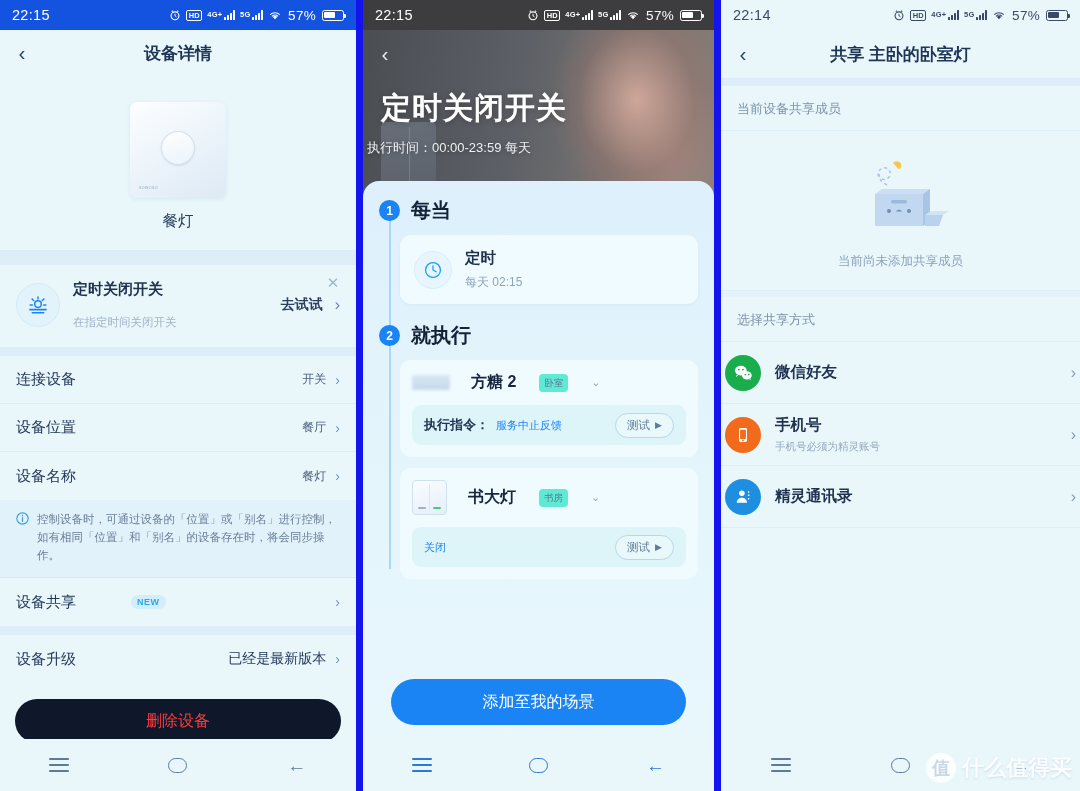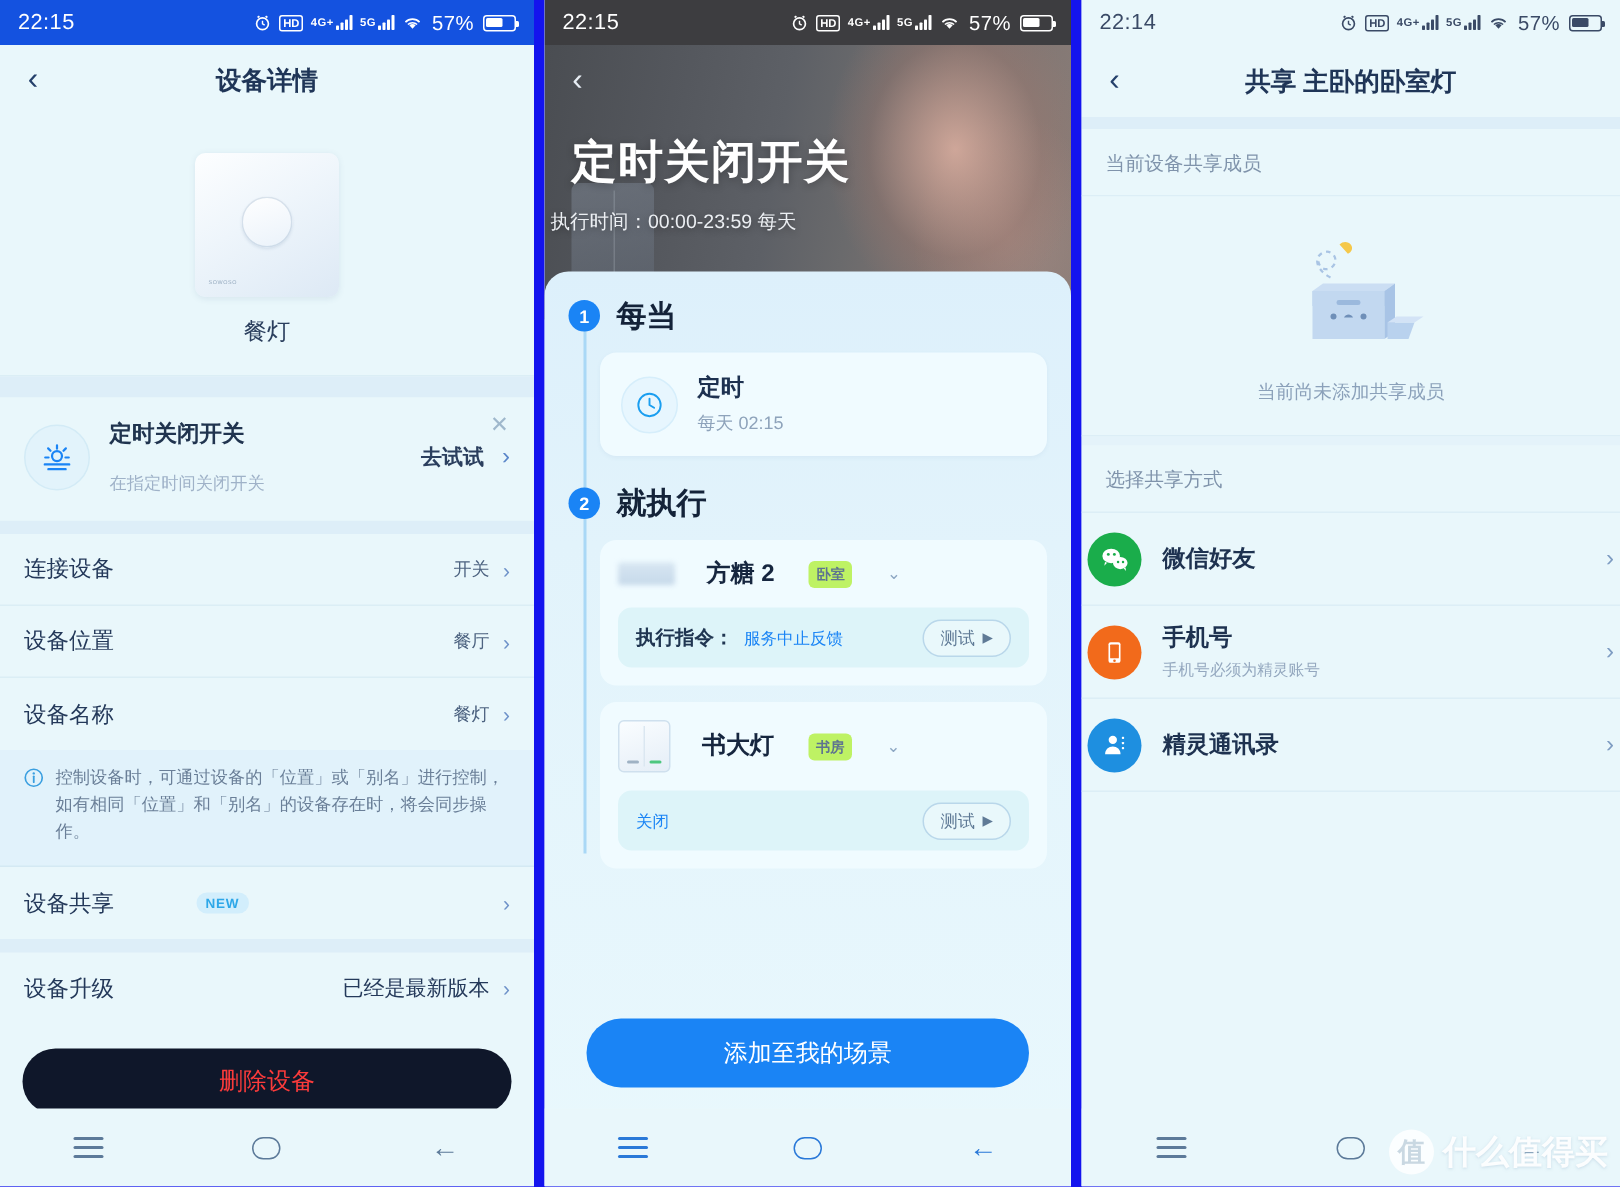--- a/index.html
+++ b/index.html
@@ -206,22 +206,22 @@
     width: 35px; height: 35px; border-radius: 4px; flex:0 0 35px;
     background: linear-gradient(160deg,#fafdff,#e5eef7);
     border:1px solid #cfe0ee; position: relative;
   }
   .dev-thumb-b::before{content:"";position:absolute;left:47%;top:8%;bottom:8%;width:1px;background:#dbe7f1;}
   .dev-thumb-b i {position:absolute;bottom:5px;width:8px;height:2px;border-radius:1px;}
   .dev-thumb-b i.l{left:5px;background:#9fb2c4;}
   .dev-thumb-b i.r{right:5px;background:#4dc77f;}
   .dev-name { font-size: 16px; font-weight: 700; color:#16263f; }
   .room-tag {
-    font-size: 9.5px; color:#5e7490; background:#bef264; border-radius: 4px;
-    padding: 3px 5px 2px; margin-left: 2px; font-weight: bold;
+    font-size: 9.5px; color:#5e7490; background:#5eead4; border-radius: 4px;
+    padding: 3px 5px 2px; margin-left: 2px;
   }
   .caret { color:#8ea8c4; font-size: 11px; margin-left: 2px; }
   .act-row {
     margin-top: 12px; background:#ddf4f9; border-radius: 9px;
     height: 40px; display:flex; align-items:center; padding: 0 12px; gap: 7px;
   }
   .act-label { font-size: 13px; font-weight: 700; color:#203652; }
   .act-value { font-size: 11px; color:#1a84f5; }
   .test-btn {
     margin-left:auto; border:1px solid #b9d7ea; border-radius: 13px; height: 25px;

